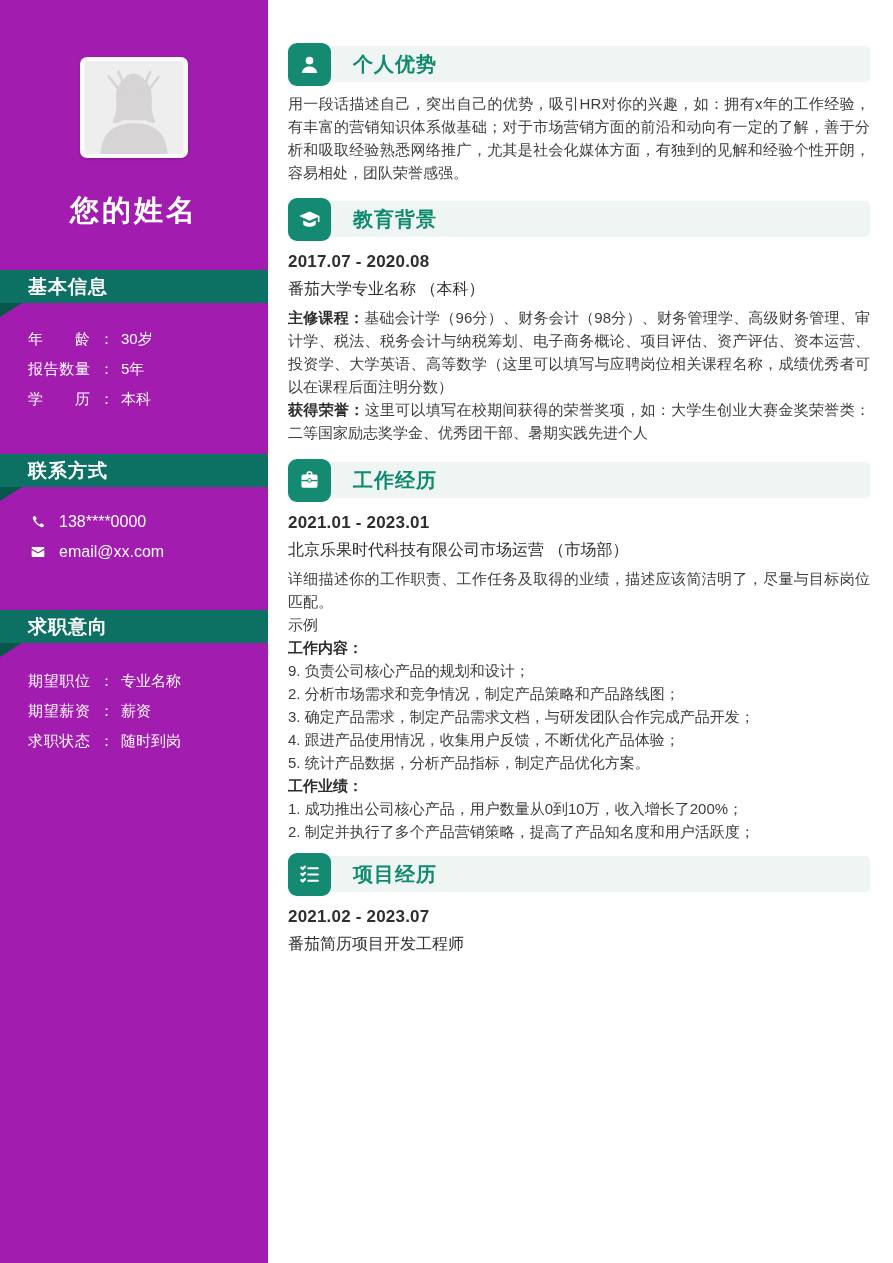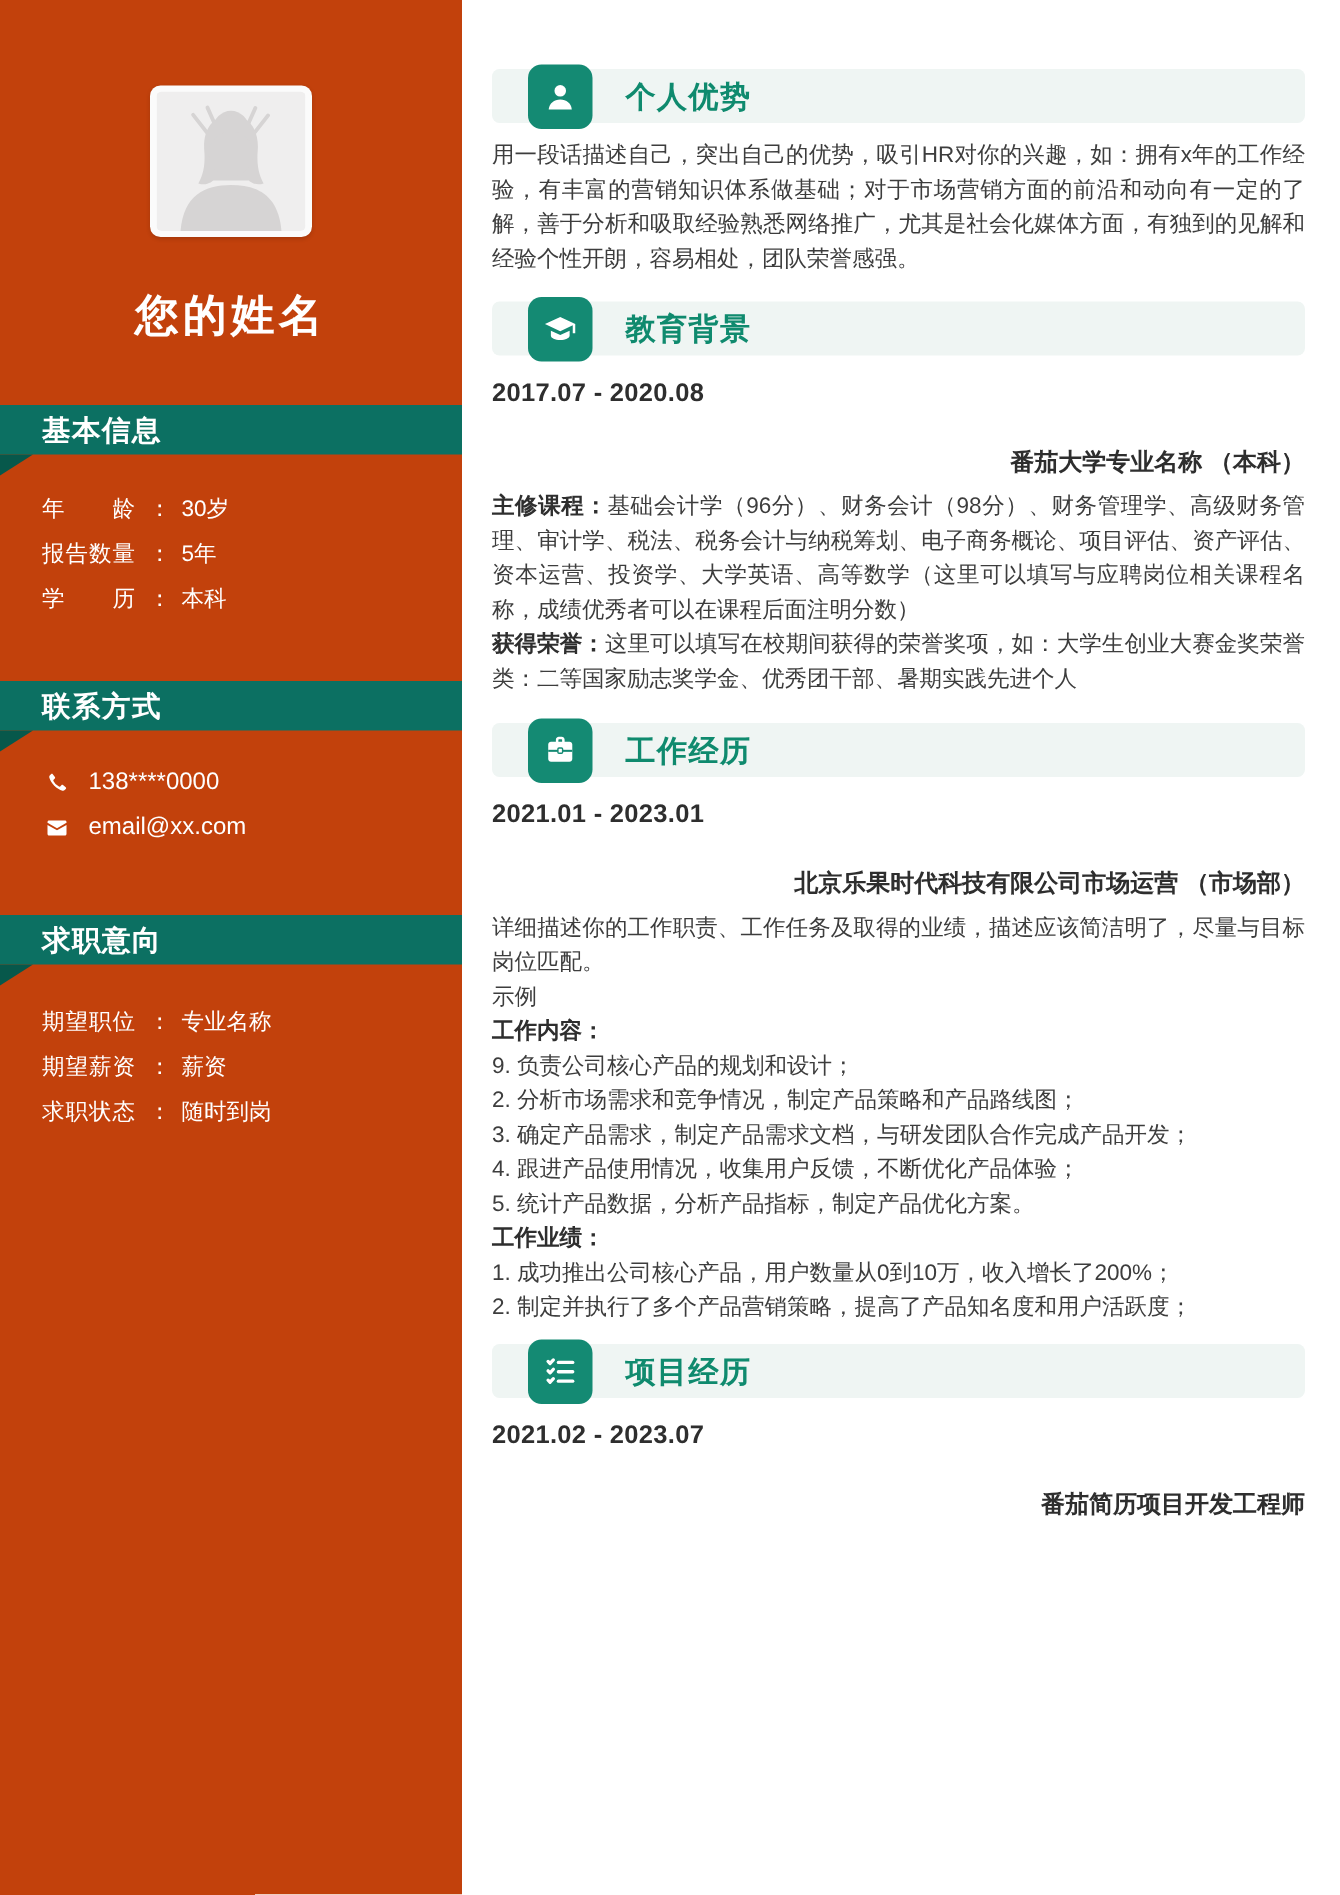--- a/index.html
+++ b/index.html
@@ -5,21 +5,21 @@
   html,body{margin:0;padding:0;}
   body{
     width:893px;height:1263px;
     font-family:"Liberation Sans","DejaVu Sans",sans-serif;
     background:#ffffff;
     -webkit-font-smoothing:antialiased;
   }
   .page{display:flex;width:893px;height:1263px;overflow:hidden;}
 
   
-  .sidebar{width:308px;flex:none;background:#c2410c;color:#fff;position:relative;}
+  .sidebar{width:268px;flex:none;background:#a21caf;color:#fff;position:relative;}
   .avatar-card{
     width:100px;height:93px;background:#fbfbfb;border-radius:7px;
     margin:57px auto 0;padding:4px;box-shadow:0 1px 3px rgba(0,0,0,.15);
   }
   .avatar-card svg{width:100%;height:100%;display:block;border-radius:4px;}
   .name{margin-top:33px;text-align:center;font-size:29px;font-weight:700;letter-spacing:3px;}
 
   .band{
     position:relative;margin-top:39px;height:33px;background:#0C7062;
     display:flex;align-items:center;padding-left:28px;box-sizing:border-box;
@@ -36,33 +36,33 @@
   .field{display:flex;align-items:center;height:20px;margin-bottom:10px;}
   .flabel{display:inline-block;width:62px;text-align:justify;text-align-last:justify;}
   .fcolon{margin:0 7px 0 9px;}
 
   .contact{margin-top:24px;padding-left:30px;font-size:16px;}
   .c-row{display:flex;align-items:center;height:22px;margin-bottom:8px;}
   .c-row svg{width:16px;height:16px;margin-right:13px;flex:none;}
 
   
   .main{flex:1;box-sizing:border-box;padding:46px 23px 0 20px;}
-  .sec-head{height:36px;background:#EFF5F3;border-radius:5px;display:flex;align-items:center;padding-left:24px;}
+  .sec-head{height:36px;background:#EFF5F3;border-radius:5px;display:flex;align-items:center;}
   .sec-icon{
     width:43px;height:43px;border-radius:9px;background:#148A73;flex:none;
     display:flex;align-items:center;justify-content:center;
   }
   .sec-icon svg{width:25px;height:25px;}
   .sec-title{margin-left:22px;font-size:20px;font-weight:700;color:#0F8A6E;letter-spacing:1px;}
 
   .sec-body{font-size:15px;line-height:23px;color:#3D3D3D;text-align:justify;}
   .sec-body b{color:#2E2E2E;}
   .para{margin:10px 0 0;}
   .period{margin-top:13px;font-size:17px;font-weight:700;color:#2E2E2E;letter-spacing:.2px;}
-  .org-row{display:flex;justify-content:flex-end;margin-top:24px;font-size:16px;font-weight:700;color:#2E2E2E;}
+  .org-row{display:flex;justify-content:flex-start;margin-top:4px;font-size:16px;font-weight:400;color:#2E2E2E;}
   .body-block{margin-top:6px;}
   .section{margin-top:0;}
   .section.s2{margin-top:17px;}
   .section.s3{margin-top:18px;}
   .section.s4{margin-top:13px;}
   .line{margin:0;}
 </style>
 </head>
 <body>
 

